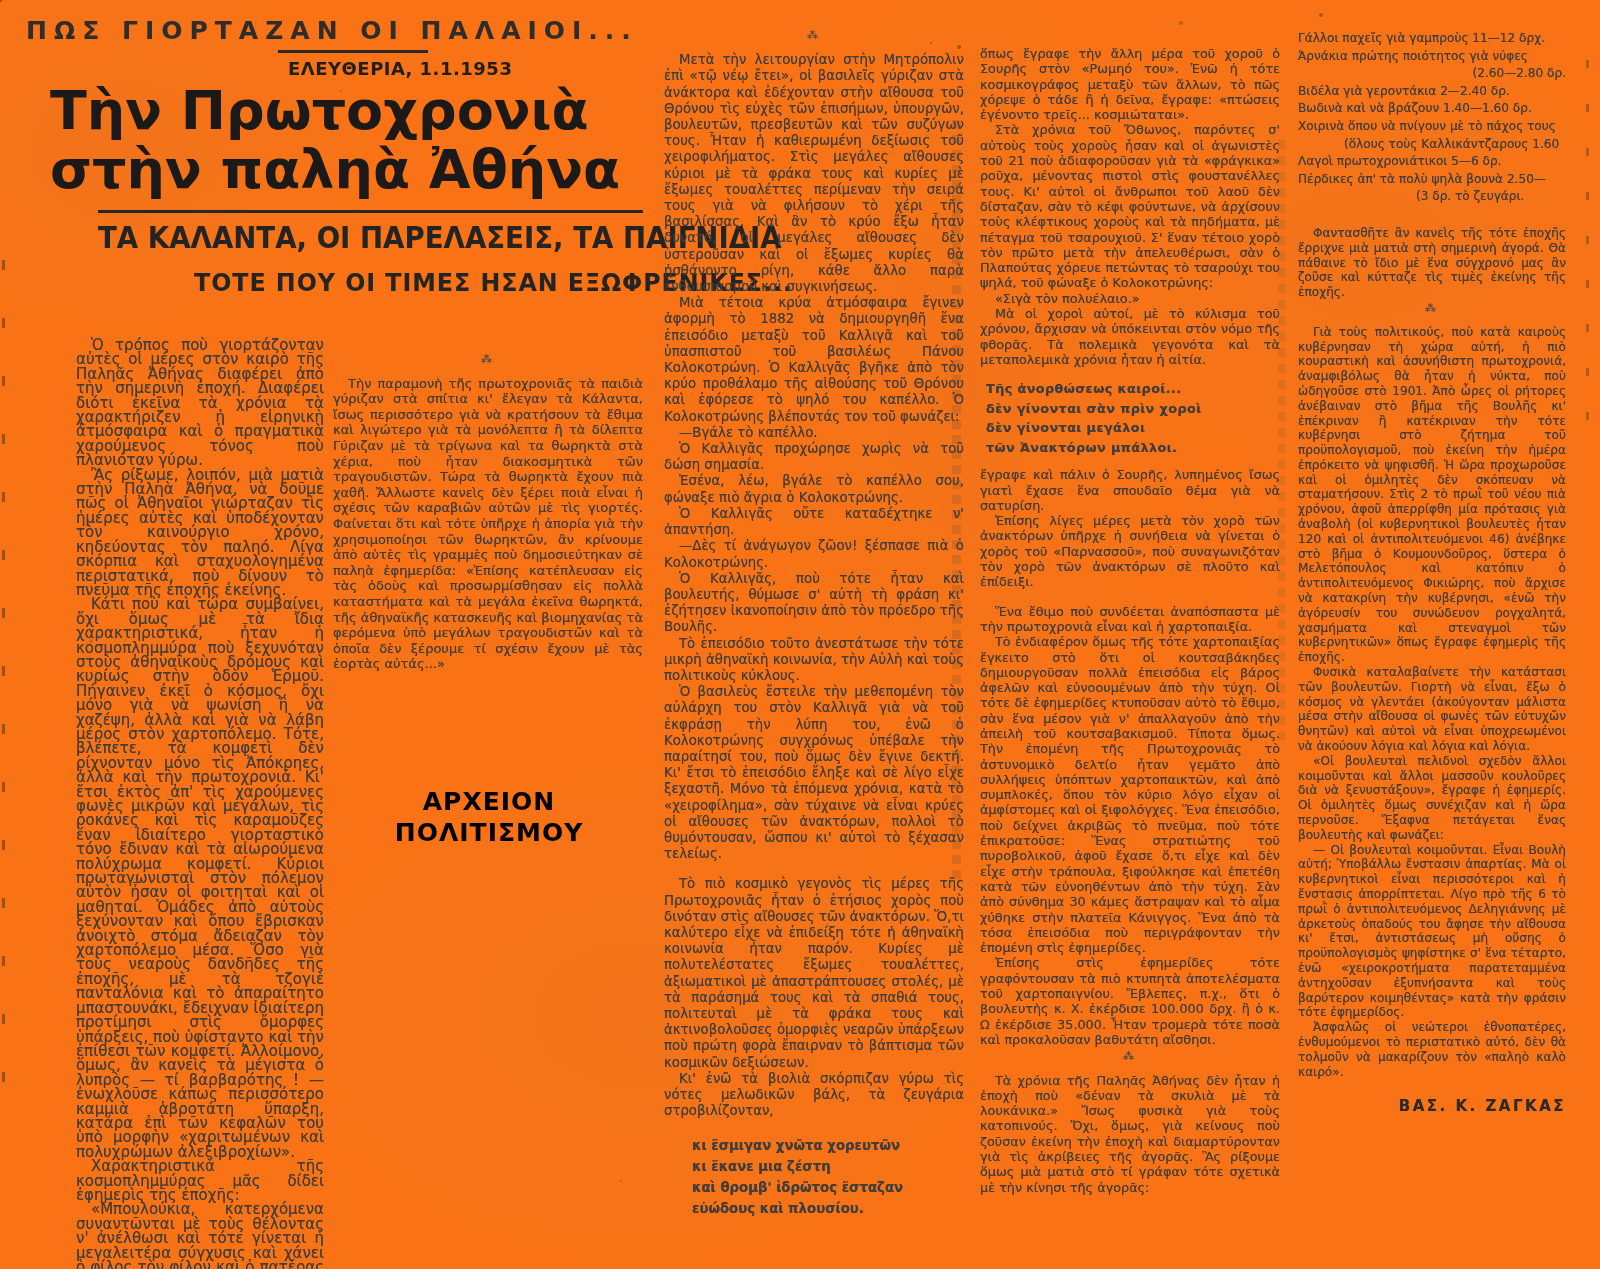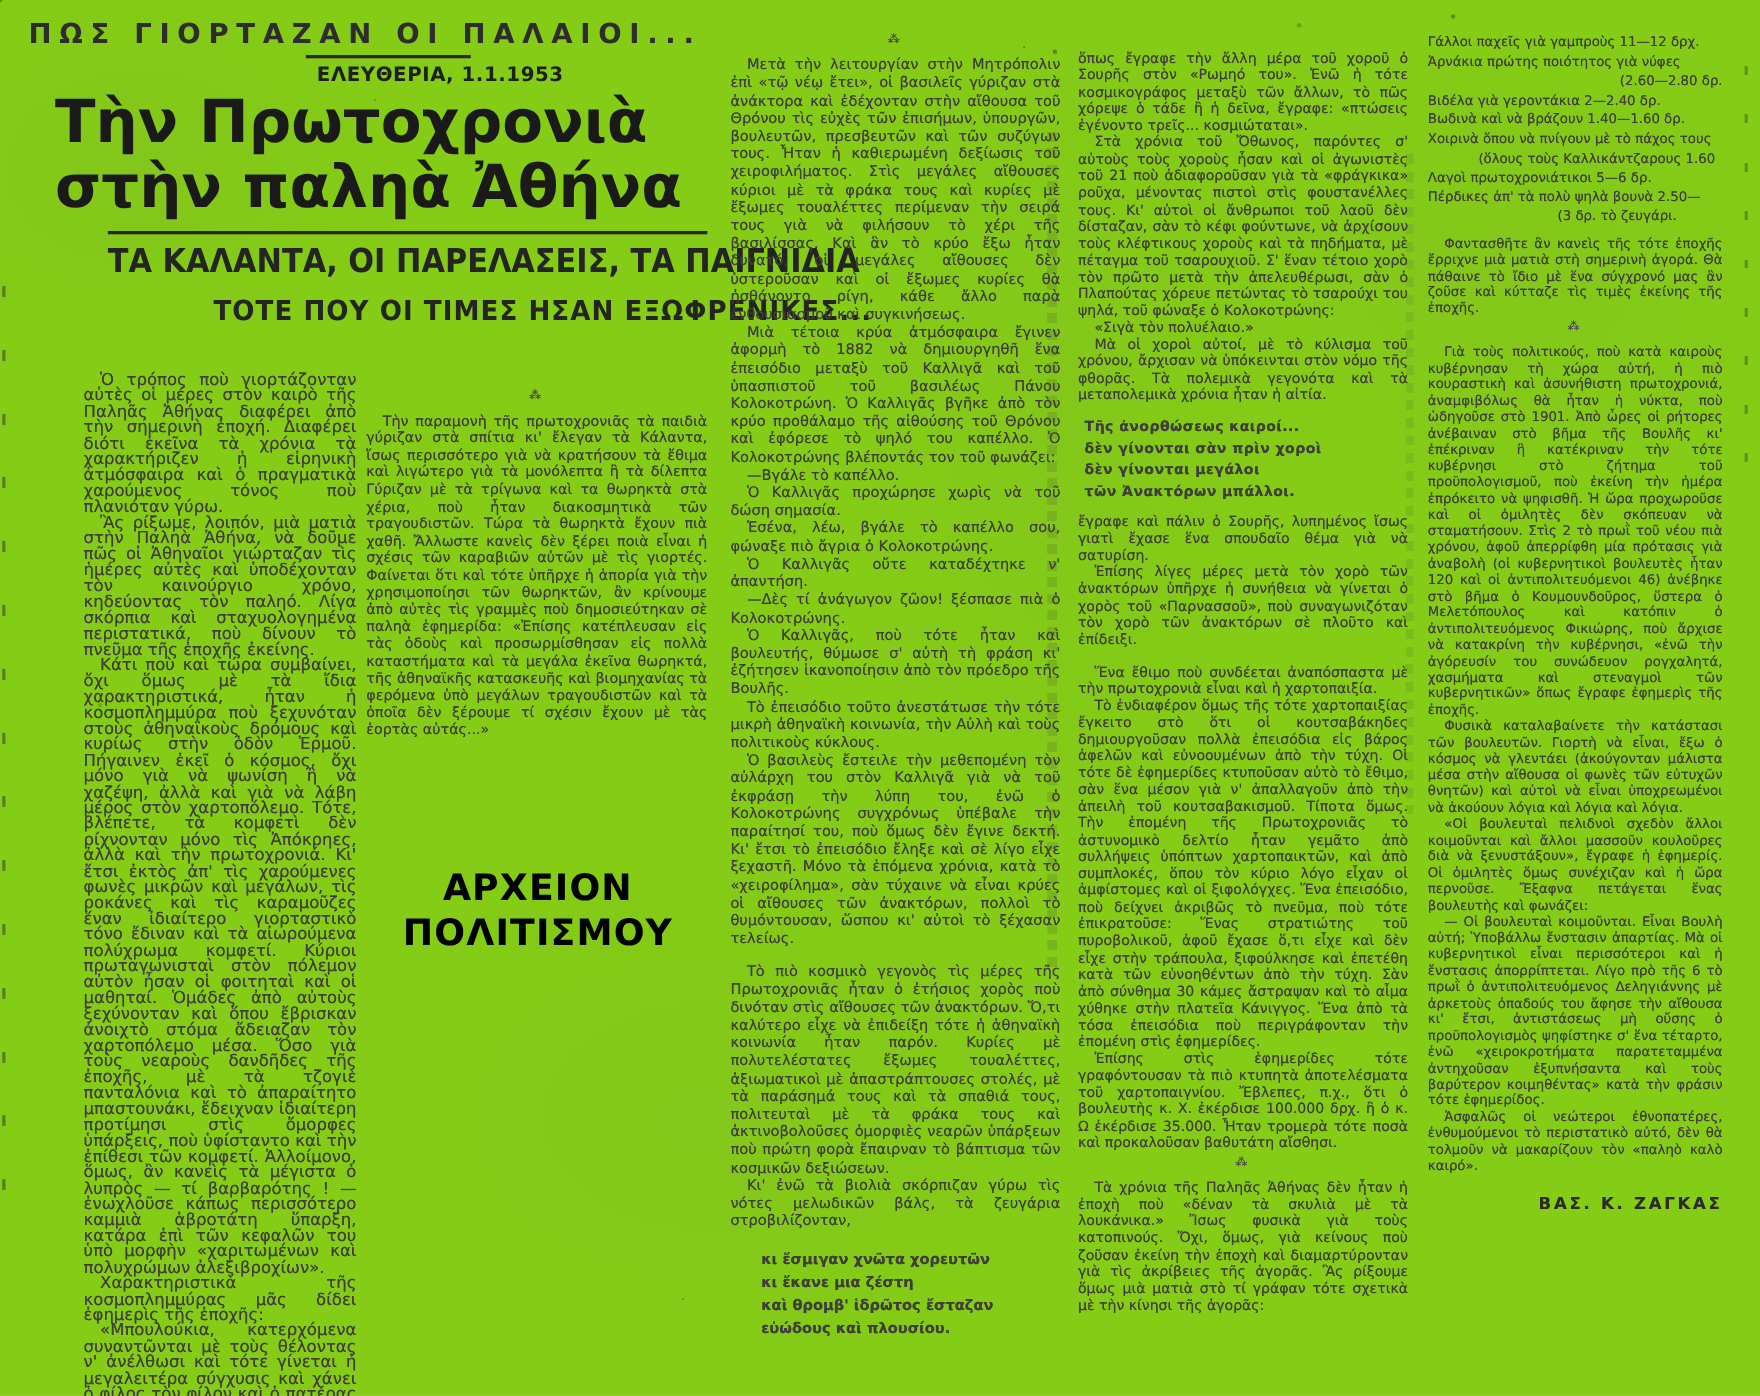--- a/index.html
+++ b/index.html
@@ -1,16 +1,16 @@
 <!DOCTYPE html>
 <html lang="el"><head>
 <meta charset="utf-8">
 <style>
   html,body{margin:0;padding:0;background:#e6e5e1;}
-  .page{position:relative;width:1600px;height:1269px;background:#84cc16;overflow:hidden;
+  .page{position:relative;width:1600px;height:1269px;background:#f97316;overflow:hidden;
         font-family:"DejaVu Sans",sans-serif;color:#3f3e3c;}
   .page::before{content:"";position:absolute;inset:0;pointer-events:none;background:
     radial-gradient(420px 300px at 8% 12%, rgba(120,115,105,.06), transparent 60%),
     radial-gradient(500px 380px at 85% 20%, rgba(120,115,105,.05), transparent 60%),
     radial-gradient(600px 420px at 40% 80%, rgba(120,115,105,.05), transparent 60%),
     radial-gradient(300px 600px at 60% 30%, rgba(100,95,90,.04), transparent 70%);}
 
   .masthead{position:absolute;left:26px;top:16px;width:625px;color:#20201e;}
   .kicker{font-size:25px;font-weight:700;letter-spacing:7px;color:#2e2d2b;white-space:nowrap;}
   .kicker-underline{width:150px;height:3px;background:#2a2a28;margin:5px 0 0 252px;}
@@ -38,24 +38,24 @@
   .poem{margin:16px 0 0 28px;font-weight:700;text-align:left;}
   .poem-line{line-height:21px;}
   .col4 .poem{margin:12px 0 10px 6px;}
   .col4 .poem-line{line-height:19.5px;letter-spacing:.4px;}
 
   .prices{text-align:left;}
   .price-line{line-height:17.6px;}
   .pl-right{text-align:right;}
   .pl-indent{padding-left:46px;}
   .pl-indent2{padding-left:118px;}
-  .col5 .first-after-prices{margin-top:8px;}
+  .col5 .first-after-prices{margin-top:20px;}
 
   .watermark{position:absolute;left:333px;top:786px;width:312px;text-align:center;color:#000;
-             font-weight:800;font-size:33px;line-height:1.25;letter-spacing:1px;}
+             font-weight:800;font-size:25px;line-height:1.25;letter-spacing:1px;}
 
   .byline{margin-top:20px;text-align:right;font-weight:700;font-size:15px;letter-spacing:2.5px;
           color:#2c2b29;text-indent:0;}
 
   .speck-strip-left{position:absolute;left:2px;top:260px;width:3px;height:860px;
       background:repeating-linear-gradient(to bottom, rgba(50,48,45,.5) 0 10px, transparent 10px 58px);}
   .speck-strip-right{position:absolute;left:1586px;top:60px;width:3px;height:380px;
       background:repeating-linear-gradient(to bottom, rgba(50,48,45,.38) 0 8px, transparent 8px 44px);}
   .gutter-smudge-a{position:absolute;left:952px;top:120px;width:9px;height:760px;
       background:repeating-linear-gradient(to bottom, rgba(70,68,64,.18) 0 9px, transparent 9px 15px);}

